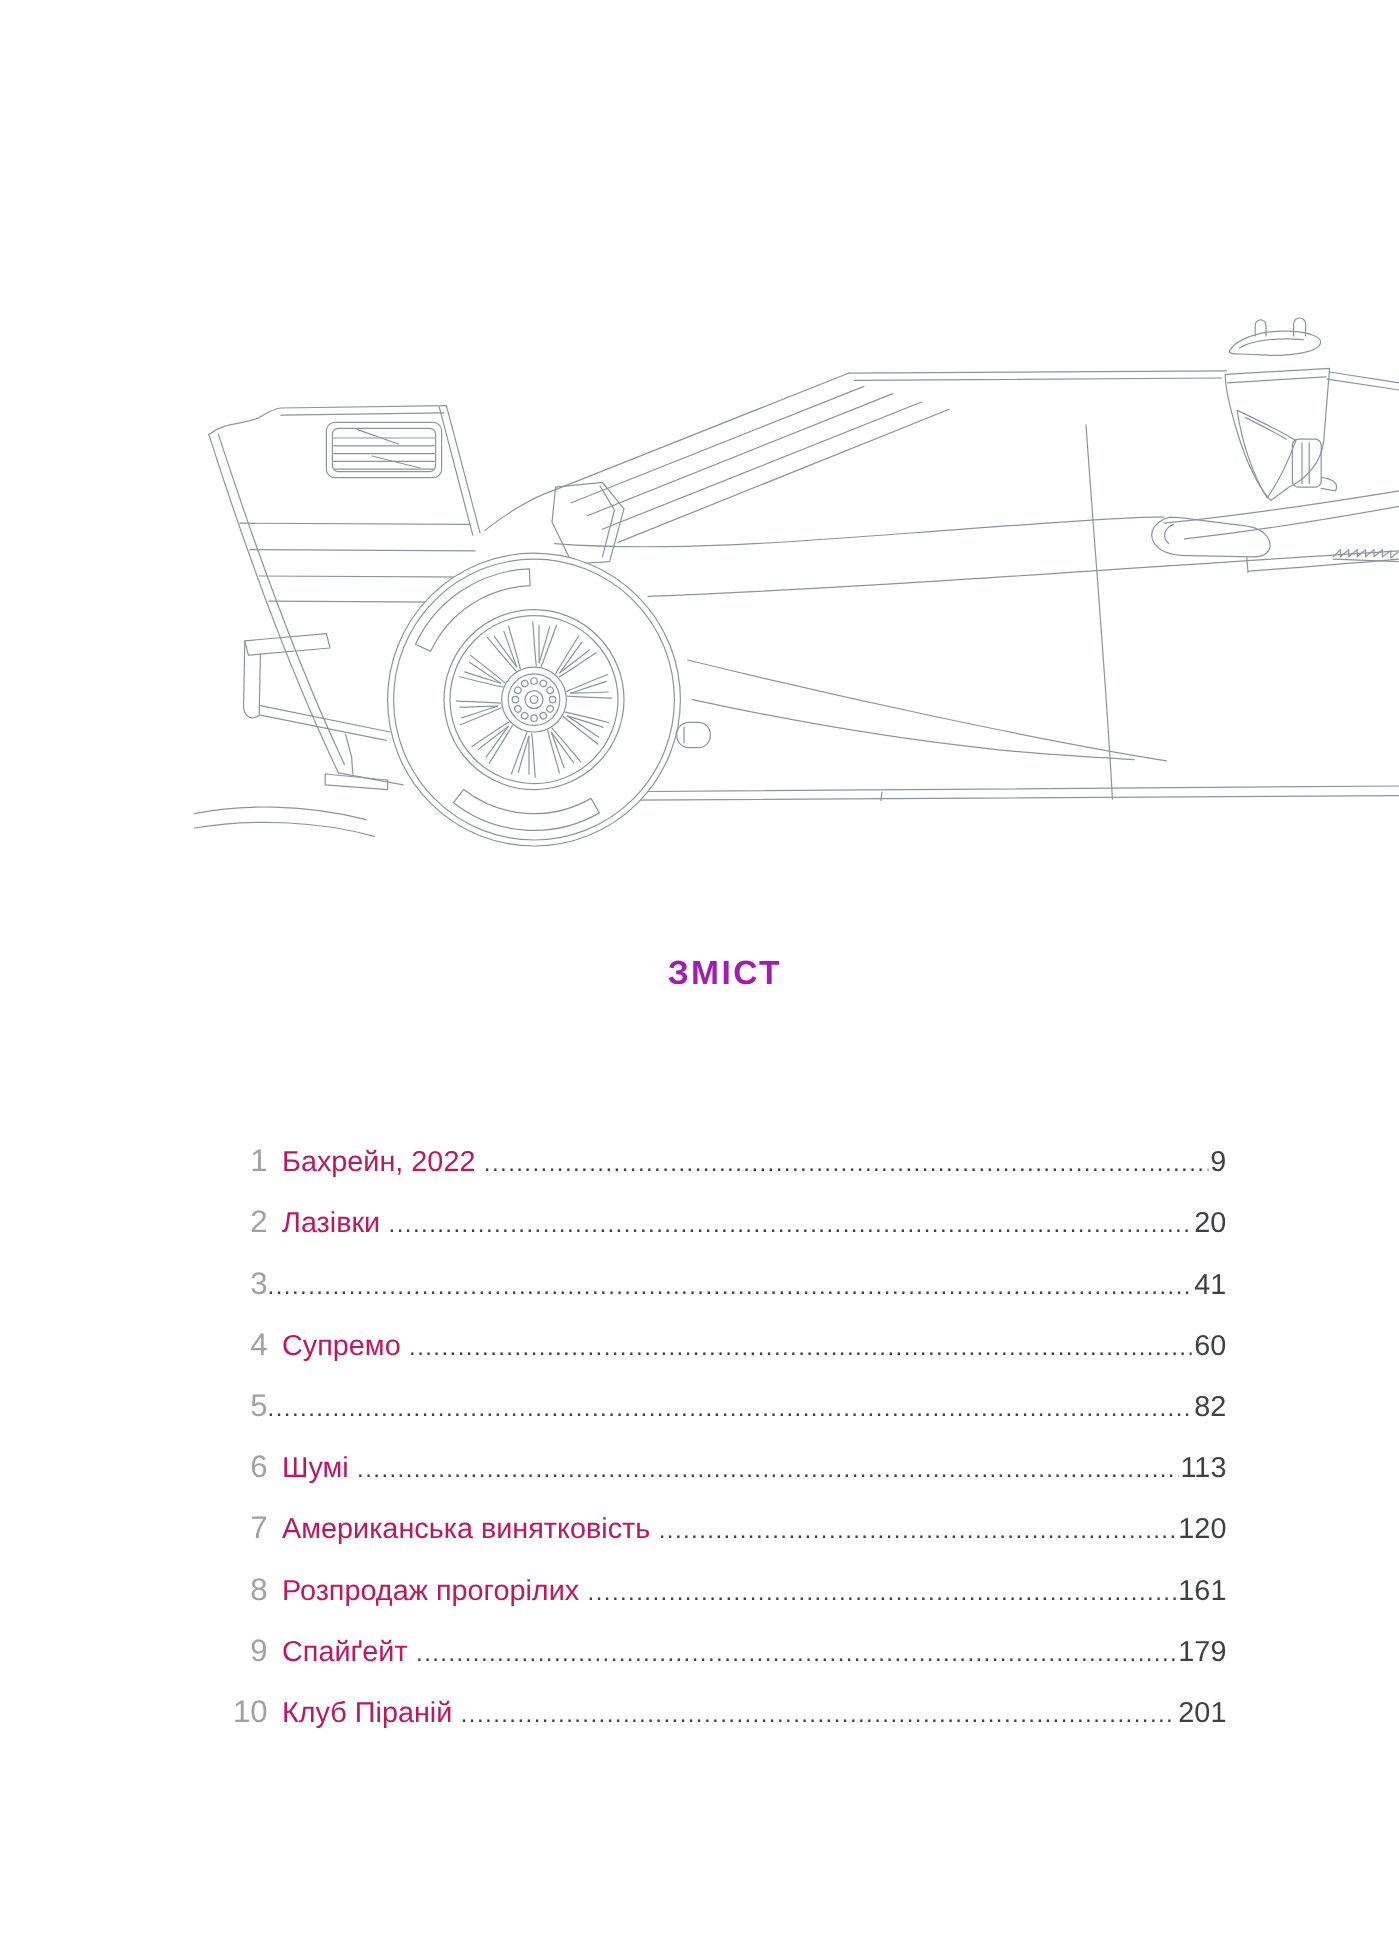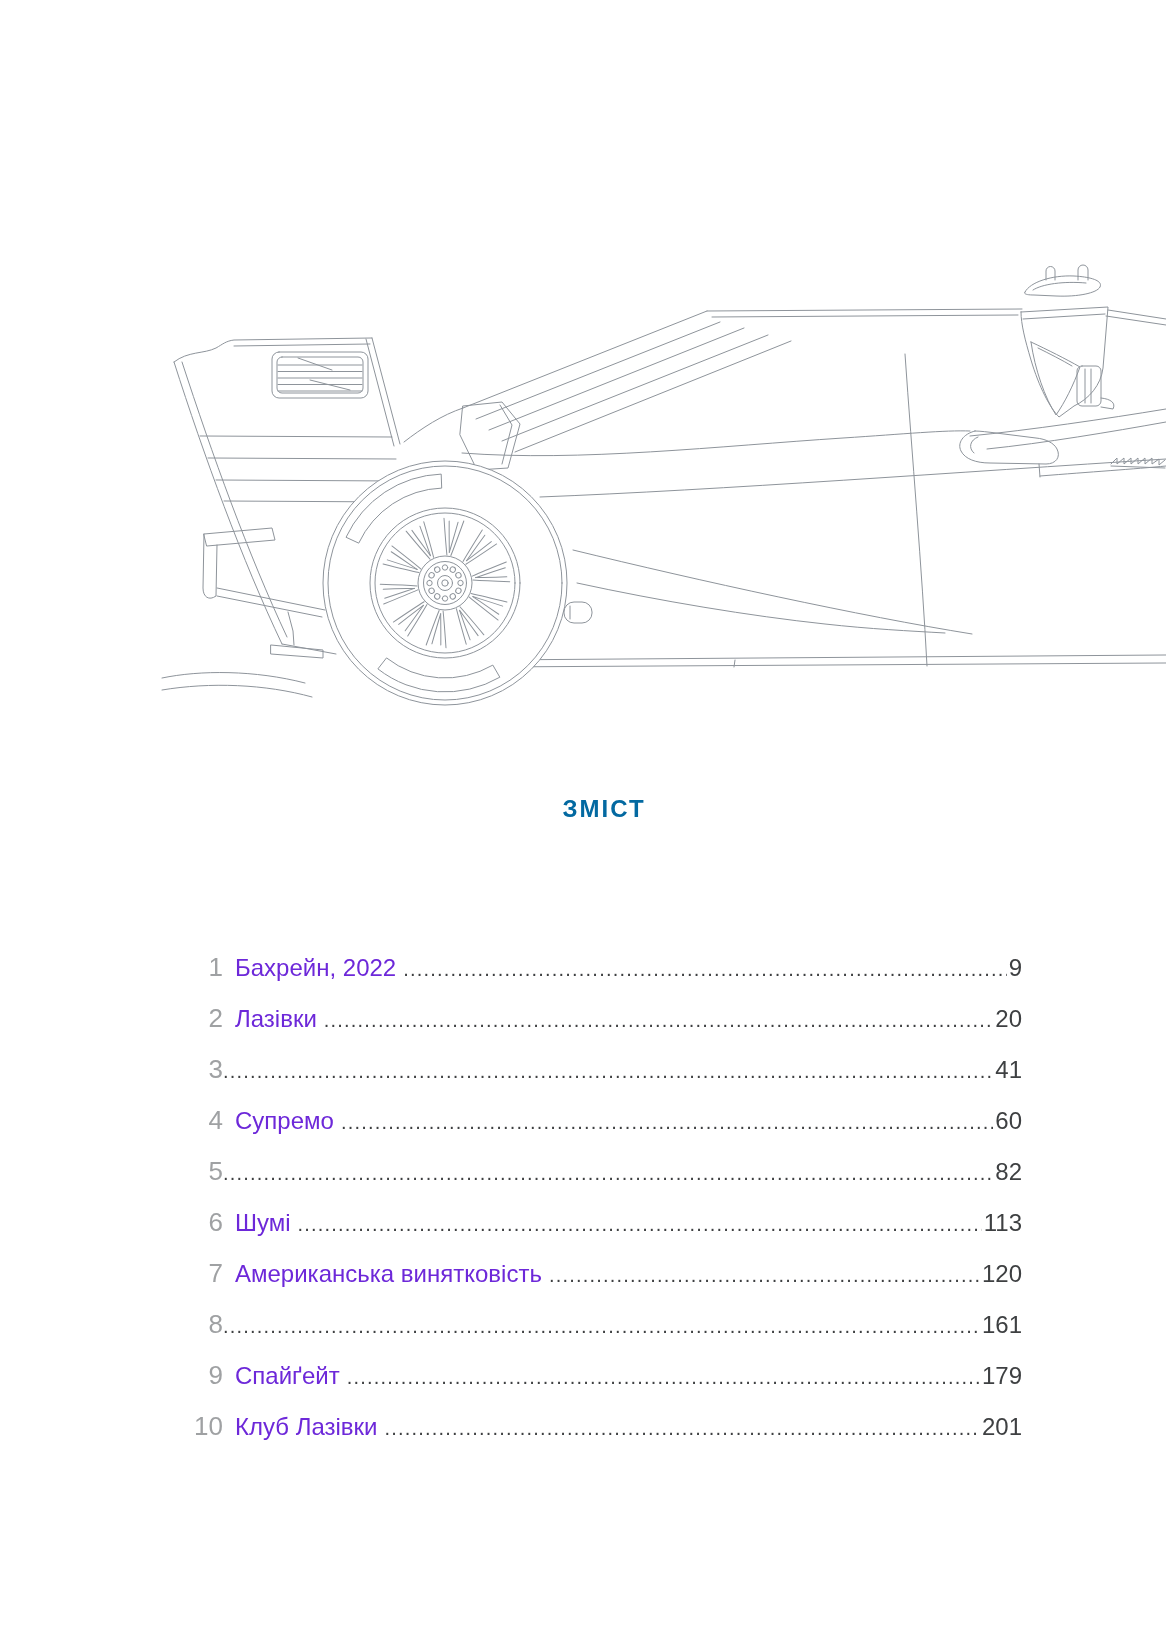--- a/index.html
+++ b/index.html
@@ -17,25 +17,25 @@
     top: 240px;
     width: 1006px;
     height: 470px;
   }
   .heading {
     position: absolute;
     top: 797px;
     left: 186px;
     width: 836px;
     text-align: center;
-    font-size: 24px;
+    font-size: 28px;
     line-height: 1;
     font-weight: bold;
     letter-spacing: 2px;
-    color: #0369a1;
+    color: #a21caf;
   }
   .toc {
     position: absolute;
     top: 942px;
     left: 186px;
     width: 836px;
   }
   .toc-row {
     display: flex;
     align-items: baseline;
@@ -46,21 +46,21 @@
     text-align: right;
     font-size: 26px;
     line-height: 51px;
     color: #9fa1a3;
   }
   .toc-title {
     margin-left: 12px;
     padding-right: 7px;
     font-size: 24px;
     line-height: 51px;
-    color: #6d28d9;
+    color: #be185d;
     white-space: nowrap;
   }
   .toc-dots {
     flex: 1 1 auto;
     min-width: 0;
     overflow: hidden;
     white-space: nowrap;
     font-size: 20px;
     line-height: 51px;
     letter-spacing: 1.2px;
@@ -275,30 +275,31 @@
       <span class="toc-page">113</span>
     </div>
     <div class="toc-row">
       <span class="toc-num">7</span>
       <span class="toc-title">Американська винятковість</span>
       <span class="toc-dots">............................................................................................................................................................................................................................................................................................................</span>
       <span class="toc-page">120</span>
     </div>
     <div class="toc-row">
       <span class="toc-num">8</span>
+      <span class="toc-title">Розпродаж прогорілих</span>
       <span class="toc-dots">............................................................................................................................................................................................................................................................................................................</span>
       <span class="toc-page">161</span>
     </div>
     <div class="toc-row">
       <span class="toc-num">9</span>
       <span class="toc-title">Спайґейт</span>
       <span class="toc-dots">............................................................................................................................................................................................................................................................................................................</span>
       <span class="toc-page">179</span>
     </div>
     <div class="toc-row">
       <span class="toc-num">10</span>
-      <span class="toc-title">Клуб Лазівки</span>
+      <span class="toc-title">Клуб Піраній</span>
       <span class="toc-dots">............................................................................................................................................................................................................................................................................................................</span>
       <span class="toc-page">201</span>
     </div>
   </div>
 
 </div>
 
 </body></html>

